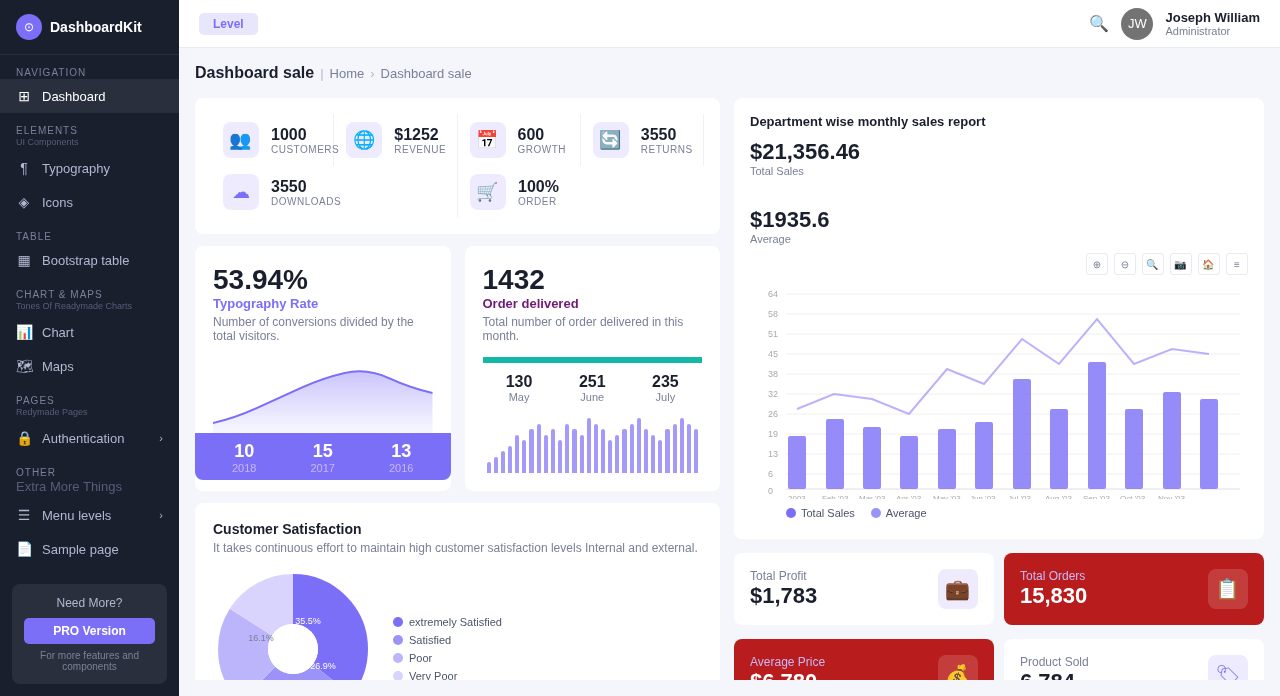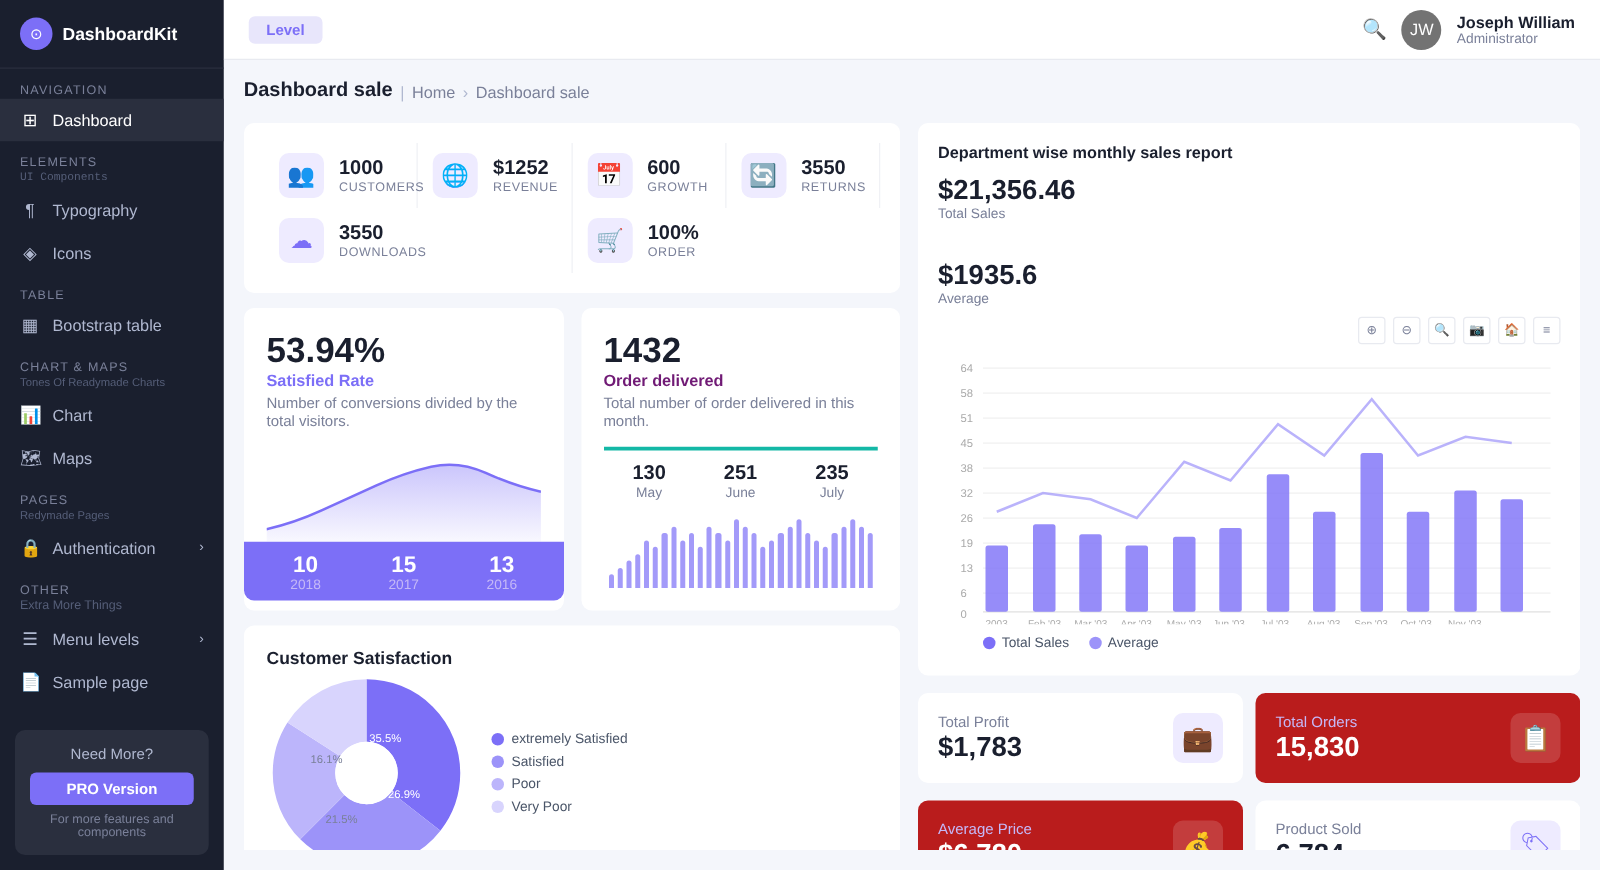--- a/index.html
+++ b/index.html
@@ -69,21 +69,21 @@
     .mini-chart-dates { display: flex; justify-content: space-around; background: #7c6ff7; border-radius: 0 0 8px 8px; padding: 8px 10px 6px; margin: 0 -18px -18px; }
     .mini-date-item { text-align: center; }
     .mini-date-num { font-size: 18px; font-weight: 700; color: #fff; }
     .mini-date-year { font-size: 11px; color: #c5b8f7; }
 
     
     .orders-card { background: #fff; border-radius: 8px; padding: 18px; }
     .orders-value { font-size: 28px; font-weight: 800; color: #1a1f2e; }
     .orders-label { font-size: 13px; color: #701a75; font-weight: 600; margin-bottom: 4px; }
     .orders-desc { font-size: 12px; color: #7a8099; margin-bottom: 14px; }
-    .orders-months { display: flex; justify-content: space-around; border-top: 3px solid #14b8a6; padding-top: 10px; margin-bottom: 10px; }
+    .orders-months { display: flex; justify-content: space-around; border-top: 6px solid #14b8a6; padding-top: 10px; margin-bottom: 10px; }
     .orders-month { text-align: center; }
     .orders-month-val { font-size: 16px; font-weight: 700; color: #1a1f2e; }
     .orders-month-name { font-size: 11px; color: #7a8099; }
     .bar-chart-mini { display: flex; align-items: flex-end; gap: 3px; height: 60px; padding: 0 4px; }
     .bar-mini { background: #7c6ff7; border-radius: 2px 2px 0 0; flex: 1; opacity: 0.7; }
 
     
     .right-panel { width: 530px; background: #fff; border-radius: 8px; padding: 16px; flex-shrink: 0; }
     .right-panel-title { font-size: 13px; font-weight: 600; color: #1a1f2e; margin-bottom: 10px; }
     .sales-numbers { display: flex; gap: 30px; margin-bottom: 8px; flex-direction: column; }
@@ -130,21 +130,21 @@
     <span class="sidebar-logo-text">DashboardKit</span>
   </div>
 
   <div class="sidebar-section-label">NAVIGATION</div>
   <div class="sidebar-item active">
     <span class="sidebar-item-icon">⊞</span>
     <span>Dashboard</span>
   </div>
 
   <div class="sidebar-section-label">ELEMENTS</div>
-  <div style="font-size:10px;color:#555e78;padding:0 16px 4px;font-size:9px;font-family:Liberation Mono, monospace;">UI Components</div>
+  <div style="font-size:10px;color:#555e78;padding:0 16px 4px;font-size:9px;">UI Components</div>
   <div class="sidebar-item">
     <span class="sidebar-item-icon">¶</span>
     <span>Typography</span>
   </div>
   <div class="sidebar-item">
     <span class="sidebar-item-icon">◈</span>
     <span>Icons</span>
   </div>
 
   <div class="sidebar-section-label">TABLE</div>
@@ -166,21 +166,21 @@
 
   <div class="sidebar-section-label">PAGES</div>
   <div style="font-size:9px;color:#555e78;padding:0 16px 4px;">Redymade Pages</div>
   <div class="sidebar-item">
     <span class="sidebar-item-icon">🔒</span>
     <span>Authentication</span>
     <span class="sidebar-item-arrow">›</span>
   </div>
 
   <div class="sidebar-section-label">OTHER</div>
-  <div style="font-size:10px;color:#555e78;padding:0 16px 4px;">Extra More Things</div>
+  <div style="font-size:13px;color:#555e78;padding:0 16px 4px;">Extra More Things</div>
   <div class="sidebar-item">
     <span class="sidebar-item-icon">☰</span>
     <span>Menu levels</span>
     <span class="sidebar-item-arrow">›</span>
   </div>
   <div class="sidebar-item">
     <span class="sidebar-item-icon">📄</span>
     <span>Sample page</span>
   </div>
 
@@ -262,21 +262,21 @@
                 <span class="stat-value">100%</span>
                 <span class="stat-label">ORDER</span>
               </div>
             </div>
           </div>
 
           <div class="row">
 
             <div class="conv-card" style="flex:1;">
               <div class="conv-value">53.94%</div>
-              <div class="conv-label">Satisfied Rate</div>
+              <div class="conv-label">Typography Rate</div>
               <div class="conv-desc">Number of conversions divided by the total visitors.</div>
 
               <div class="mini-chart-area">
                 <svg width="100%" height="80" viewBox="0 0 300 80" preserveAspectRatio="none">
                   <defs>
                     <linearGradient id="areaGrad" x1="0" y1="0" x2="0" y2="1">
                       <stop offset="0%" stop-color="#7c6ff7" stop-opacity="0.4"></stop>
                       <stop offset="100%" stop-color="#7c6ff7" stop-opacity="0.05"></stop>
                     </linearGradient>
                   </defs>
@@ -348,20 +348,21 @@
                   <div class="bar-mini" style="height: 49.5px;"></div>
                   <div class="bar-mini" style="height: 55px;"></div>
                   <div class="bar-mini" style="height: 49.5px;"></div>
                   <div class="bar-mini" style="height: 44px;"></div>
                 </div>
             </div>
           </div>
 
           <div class="cust-sat-card">
             <div class="cust-sat-title">Customer Satisfaction</div>
+            <div class="cust-sat-desc">It takes continuous effort to maintain high customer satisfaction levels Internal and external.</div>
             <div class="cust-sat-body">
               <div class="pie-wrapper">
                 <svg width="160" height="160" viewBox="0 0 160 160">
 
                   <circle r="50" cx="80" cy="80" fill="transparent" stroke="#7c6ff7" stroke-width="50" stroke-dasharray="111.5 203.5" stroke-dashoffset="0" transform="rotate(-90 80 80)"></circle>
 
                   <circle r="50" cx="80" cy="80" fill="transparent" stroke="#9c93f9" stroke-width="50" stroke-dasharray="84.5 230.5" stroke-dashoffset="-111.5" transform="rotate(-90 80 80)"></circle>
 
                   <circle r="50" cx="80" cy="80" fill="transparent" stroke="#bcb5fb" stroke-width="50" stroke-dasharray="67.6 247.4" stroke-dashoffset="-196" transform="rotate(-90 80 80)"></circle>
 

